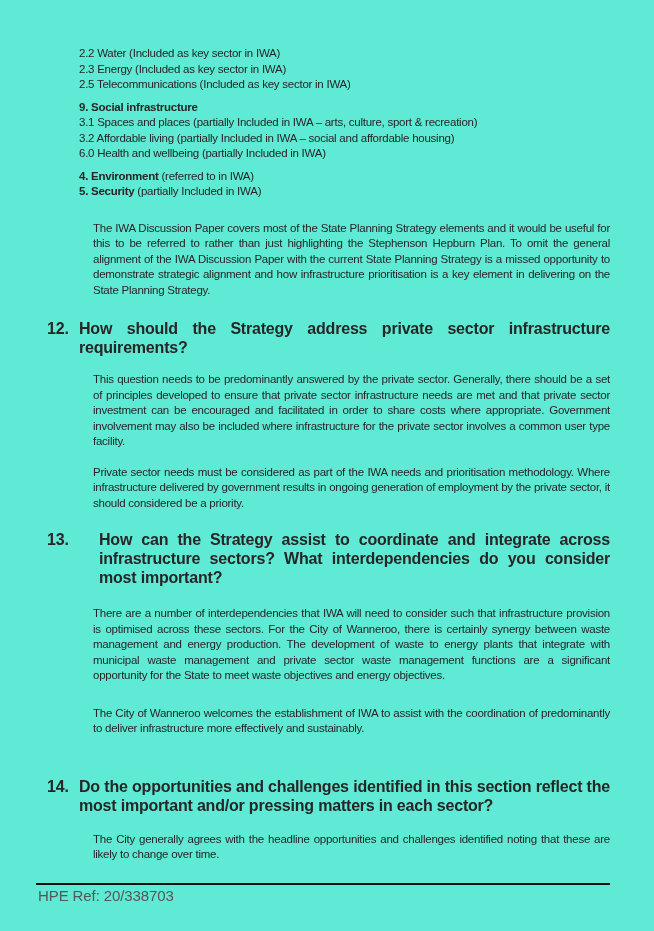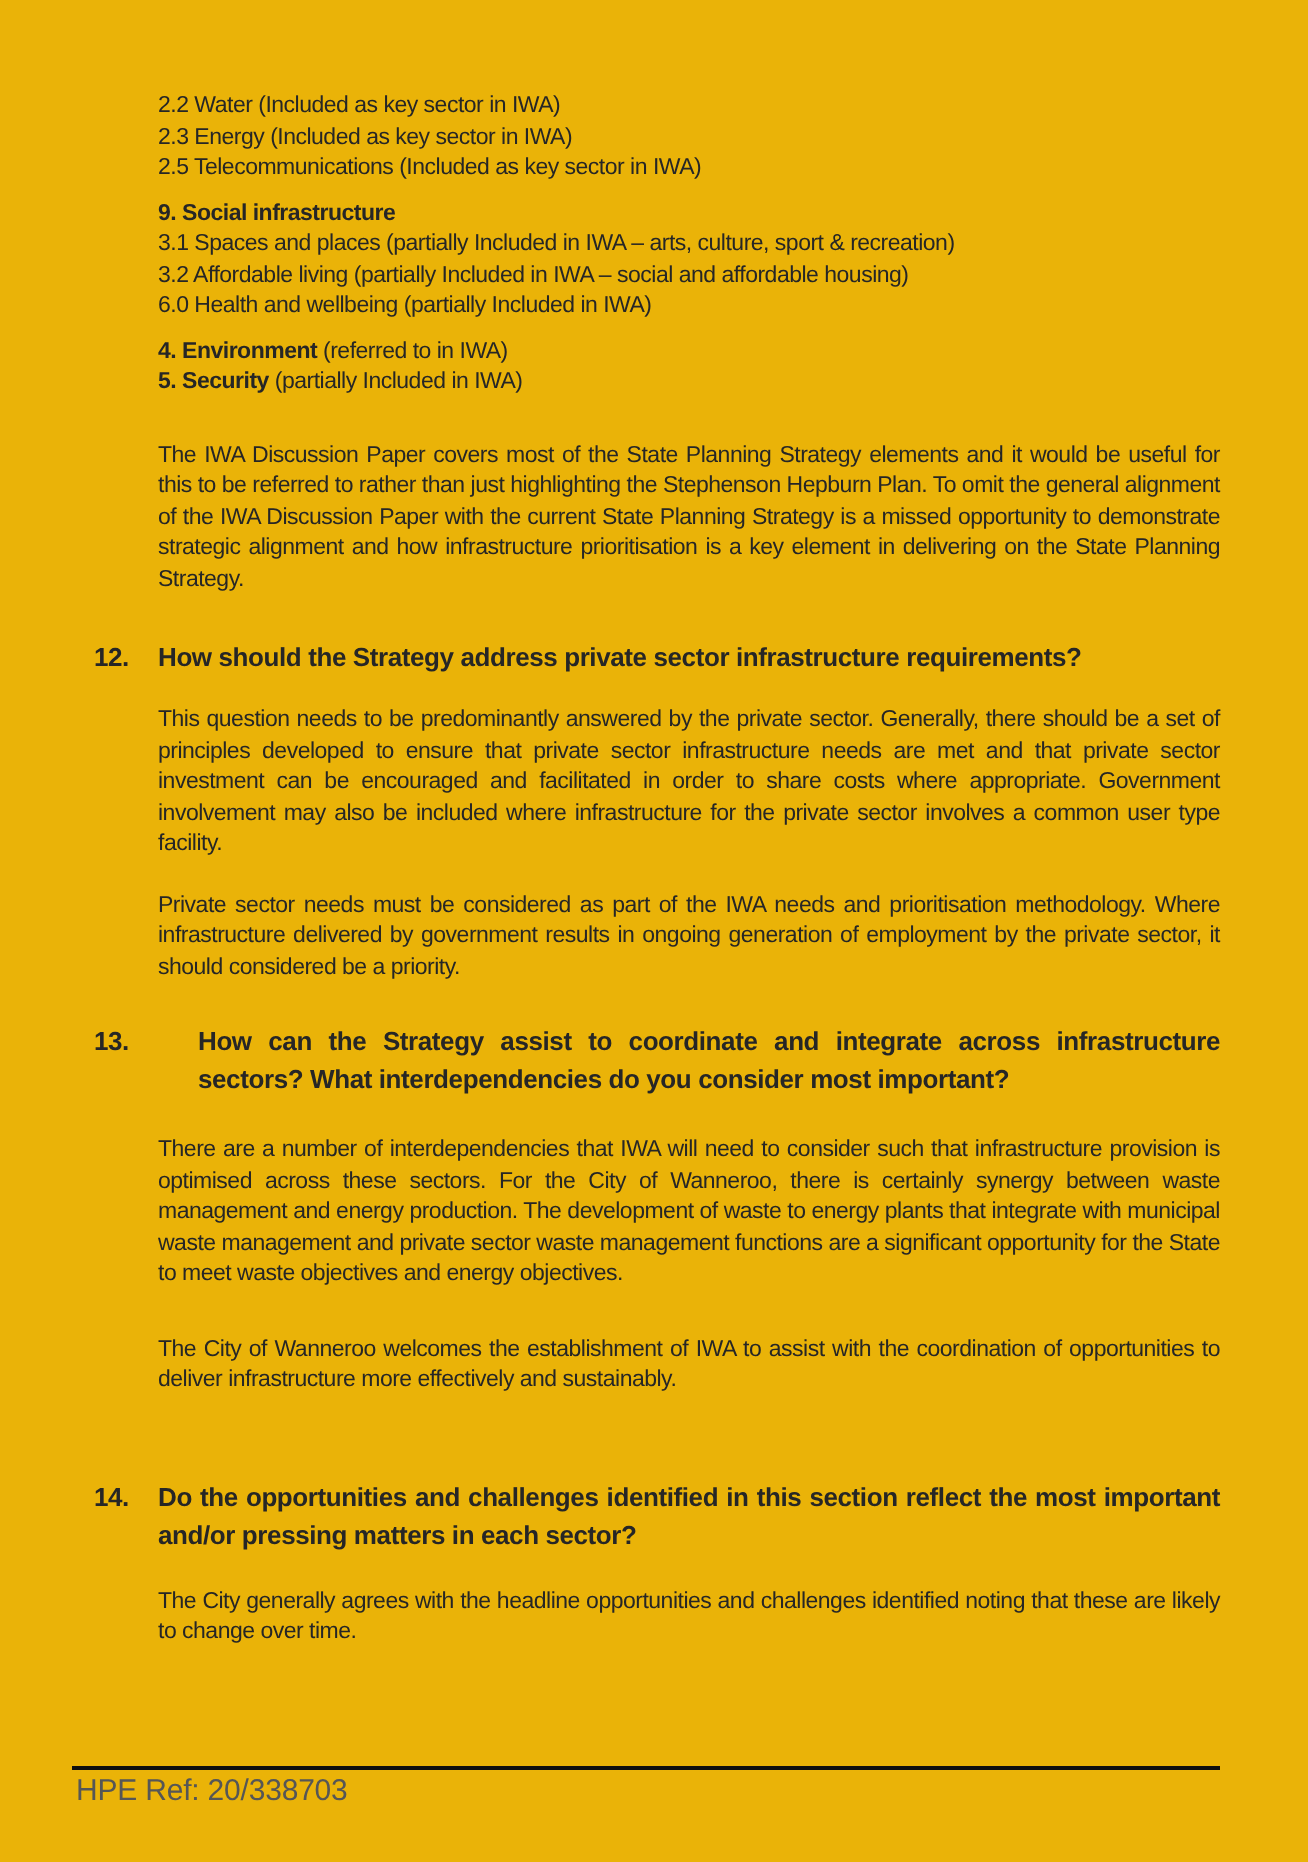--- a/index.html
+++ b/index.html
@@ -6,45 +6,46 @@
   body {
     width: 654px; height: 931px;
     background: #ffffff;
     font-family: "Liberation Sans", sans-serif;
     color: #262626;
     position: relative;
     overflow: hidden;
   }
   .page {
     position: absolute; inset: 0;
-    background: #eab308;
+    background: #5eead4;
   }
   .content {
     position: absolute;
     top: 46px; left: 79px; right: 44px;
     font-size: 11.5px;
     line-height: 15.5px;
     letter-spacing: -0.25px;
   }
   .list-block { }
   .list-item { white-space: nowrap; }
   .sec-heading { font-weight: bold; margin-top: 7px; }
   .sec-line { margin-top: 0; }
   .sec45 { margin-top: 7px; }
   .bold-lead { font-weight: bold; }
   .para {
     text-align: justify;
     margin-top: 21px;
+    margin-left: 14px;
   }
   .question {
     display: flex;
     margin-left: -32px;
     margin-top: 21px;
     font-weight: bold;
-    font-size: 13px;
+    font-size: 16px;
     line-height: 19px;
     letter-spacing: -0.2px;
   }
   .qnum { flex: none; width: 32px; }
   .qtext { flex: 1; text-align: justify; }
   .q13 { margin-top: 19px; gap: 20px; }
   .q14 { margin-top: 40px; }
   .ans-first { margin-top: 15px; }
   .ans-next  { margin-top: 15px; }
   .ans-13a { margin-top: 19px; }
@@ -96,21 +97,21 @@
       <span class="qtext">How should the Strategy address private sector infrastructure requirements?</span>
     </div>
     <div class="para ans-first">This question needs to be predominantly answered by the private sector. Generally, there should be a set of principles developed to ensure that private sector infrastructure needs are met and that private sector investment can be encouraged and facilitated in order to share costs where appropriate. Government involvement may also be included where infrastructure for the private sector involves a common user type facility.</div>
     <div class="para ans-next">Private sector needs must be considered as part of the IWA needs and prioritisation methodology. Where infrastructure delivered by government results in ongoing generation of employment by the private sector, it should considered be a priority.</div>
 
     <div class="question q13">
       <span class="qnum">13.</span>
       <span class="qtext">How can the Strategy assist to coordinate and integrate across infrastructure sectors? What interdependencies do you consider most important?</span>
     </div>
     <div class="para ans-13a">There are a number of interdependencies that IWA will need to consider such that infrastructure provision is optimised across these sectors. For the City of Wanneroo, there is certainly synergy between waste management and energy production. The development of waste to energy plants that integrate with municipal waste management and private sector waste management functions are a significant opportunity for the State to meet waste objectives and energy objectives.</div>
-    <div class="para ans-13b">The City of Wanneroo welcomes the establishment of IWA to assist with the coordination of opportunities to deliver infrastructure more effectively and sustainably.</div>
+    <div class="para ans-13b">The City of Wanneroo welcomes the establishment of IWA to assist with the coordination of predominantly to deliver infrastructure more effectively and sustainably.</div>
 
     <div class="question q14">
       <span class="qnum">14.</span>
       <span class="qtext">Do the opportunities and challenges identified in this section reflect the most important and/or pressing matters in each sector?</span>
     </div>
     <div class="para ans-14a">The City generally agrees with the headline opportunities and challenges identified noting that these are likely to change over time.</div>
 
   </div>
 
   <div class="footer-rule"></div>

